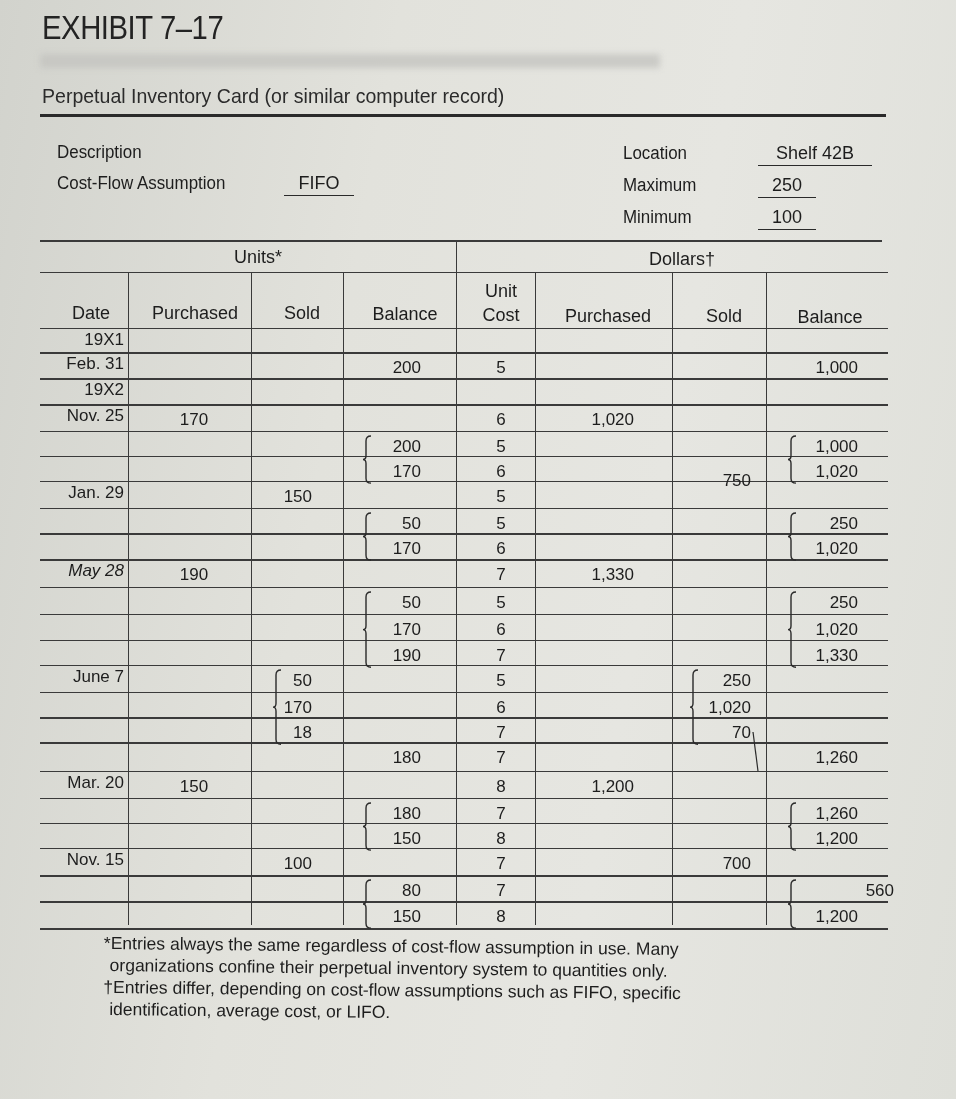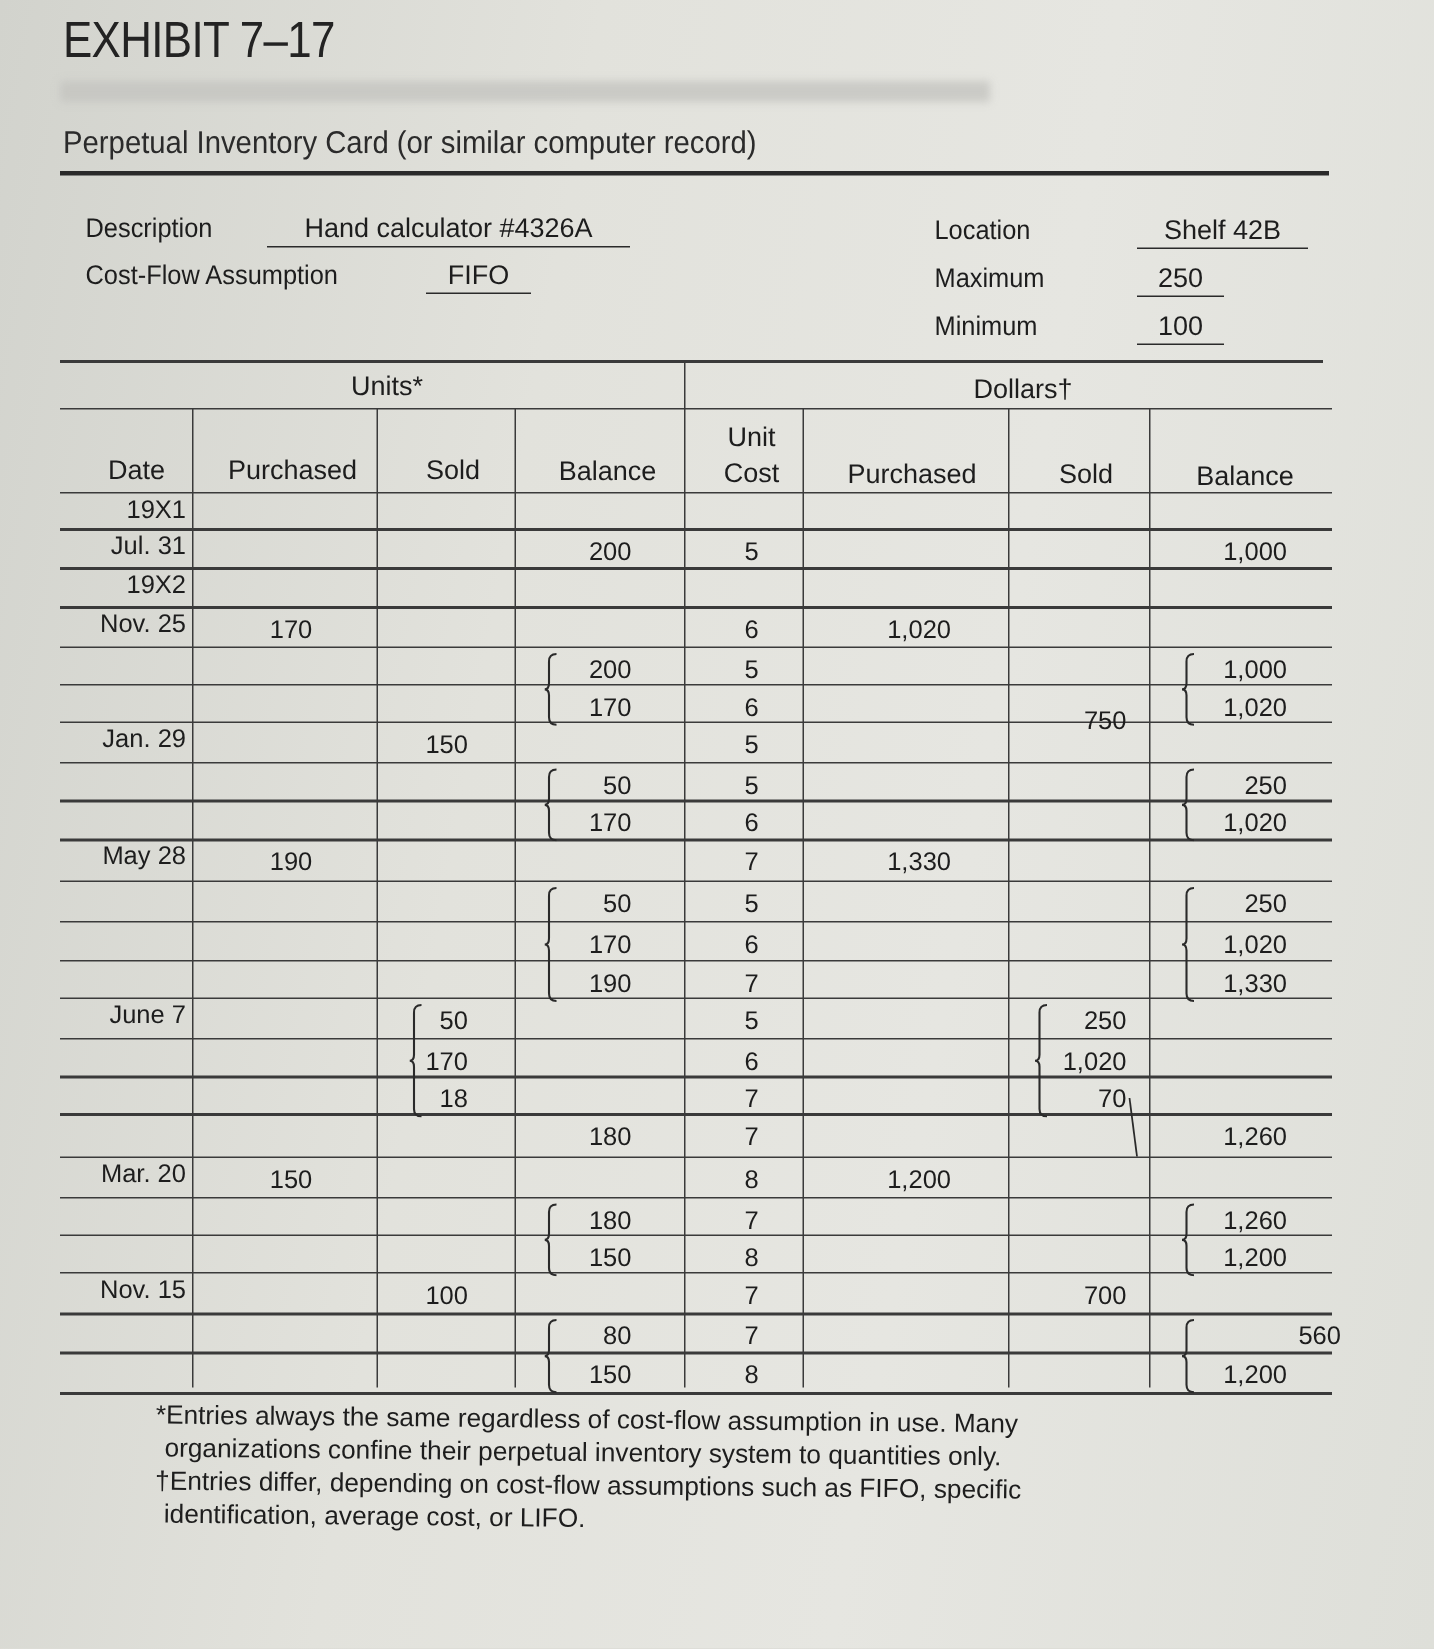--- a/index.html
+++ b/index.html
@@ -30,21 +30,20 @@
 <body>
 
 <div class="page">
 
   <div class="exhibit">EXHIBIT 7–17</div>
   <div class="blurbar"></div>
   <div class="subtitle">Perpetual Inventory Card (or similar computer record)</div>
   <div class="rule-thick" style="top:114px;"></div>
 
   <div class="hdr-label" style="left:57px;top:142px;">Description</div>
-  <div class="hdr-val" style="left:178px;top:142px;width:230px;">Hand calculator #4326A</div>
   <div class="hdr-label" style="left:57px;top:173px;">Cost-Flow Assumption</div>
   <div class="hdr-val" style="left:284px;top:173px;width:58px;">FIFO</div>
 
   <div class="hdr-label" style="left:623px;top:143px;">Location</div>
   <div class="hdr-val" style="left:758px;top:143px;width:102px;">Shelf 42B</div>
   <div class="hdr-label" style="left:623px;top:175px;">Maximum</div>
   <div class="hdr-val" style="left:758px;top:175px;width:46px;">250</div>
   <div class="hdr-label" style="left:623px;top:207px;">Minimum</div>
   <div class="hdr-val" style="left:758px;top:207px;width:46px;">100</div>
 
@@ -98,21 +97,21 @@
         <div class="cell r" style="left: 124px; top: 330px;">19X1</div>
         <div class="cell c" style="left: 194px; top: 334px;"></div>
         <div class="cell r" style="left: 312px; top: 334px;"></div>
         <div class="cell r" style="left: 421px; top: 334px;"></div>
         <div class="cell c" style="left: 501px; top: 334px;"></div>
         <div class="cell r" style="left: 634px; top: 334px;"></div>
         <div class="cell r" style="left: 751px; top: 334px;"></div>
         <div class="cell r" style="left: 858px; top: 334px;"></div>
       </div>
       <div>
-        <div class="cell r" style="left: 124px; top: 354.15px;">Jul. 31</div>
+        <div class="cell r" style="left: 124px; top: 354.15px;">Feb. 31</div>
         <div class="cell c" style="left: 194px; top: 358.15px;"></div>
         <div class="cell r" style="left: 312px; top: 358.15px;"></div>
         <div class="cell r" style="left: 421px; top: 358.15px;">200</div>
         <div class="cell c" style="left: 501px; top: 358.15px;">5</div>
         <div class="cell r" style="left: 634px; top: 358.15px;"></div>
         <div class="cell r" style="left: 751px; top: 358.15px;"></div>
         <div class="cell r" style="left: 858px; top: 358.15px;">1,000</div>
       </div>
       <div>
         <div class="cell r" style="left: 124px; top: 380.3px;">19X2</div>
@@ -178,21 +177,21 @@
         <div class="cell r" style="left: 124px; top: 535.2px;"></div>
         <div class="cell c" style="left: 194px; top: 539.2px;"></div>
         <div class="cell r" style="left: 312px; top: 539.2px;"></div>
         <div class="cell r" style="left: 421px; top: 539.2px;">170</div>
         <div class="cell c" style="left: 501px; top: 539.2px;">6</div>
         <div class="cell r" style="left: 634px; top: 539.2px;"></div>
         <div class="cell r" style="left: 751px; top: 539.2px;"></div>
         <div class="cell r" style="left: 858px; top: 539.2px;">1,020</div>
       </div>
       <div>
-        <div class="cell r" style="left: 124px; top: 561.35px;">May 28</div>
+        <div class="cell r" style="left: 124px; top: 561.35px; font-style: italic;">May 28</div>
         <div class="cell c" style="left: 194px; top: 565.35px;">190</div>
         <div class="cell r" style="left: 312px; top: 565.35px;"></div>
         <div class="cell r" style="left: 421px; top: 565.35px;"></div>
         <div class="cell c" style="left: 501px; top: 565.35px;">7</div>
         <div class="cell r" style="left: 634px; top: 565.35px;">1,330</div>
         <div class="cell r" style="left: 751px; top: 565.35px;"></div>
         <div class="cell r" style="left: 858px; top: 565.35px;"></div>
       </div>
       <div>
         <div class="cell r" style="left: 124px; top: 588.5px;"></div>

